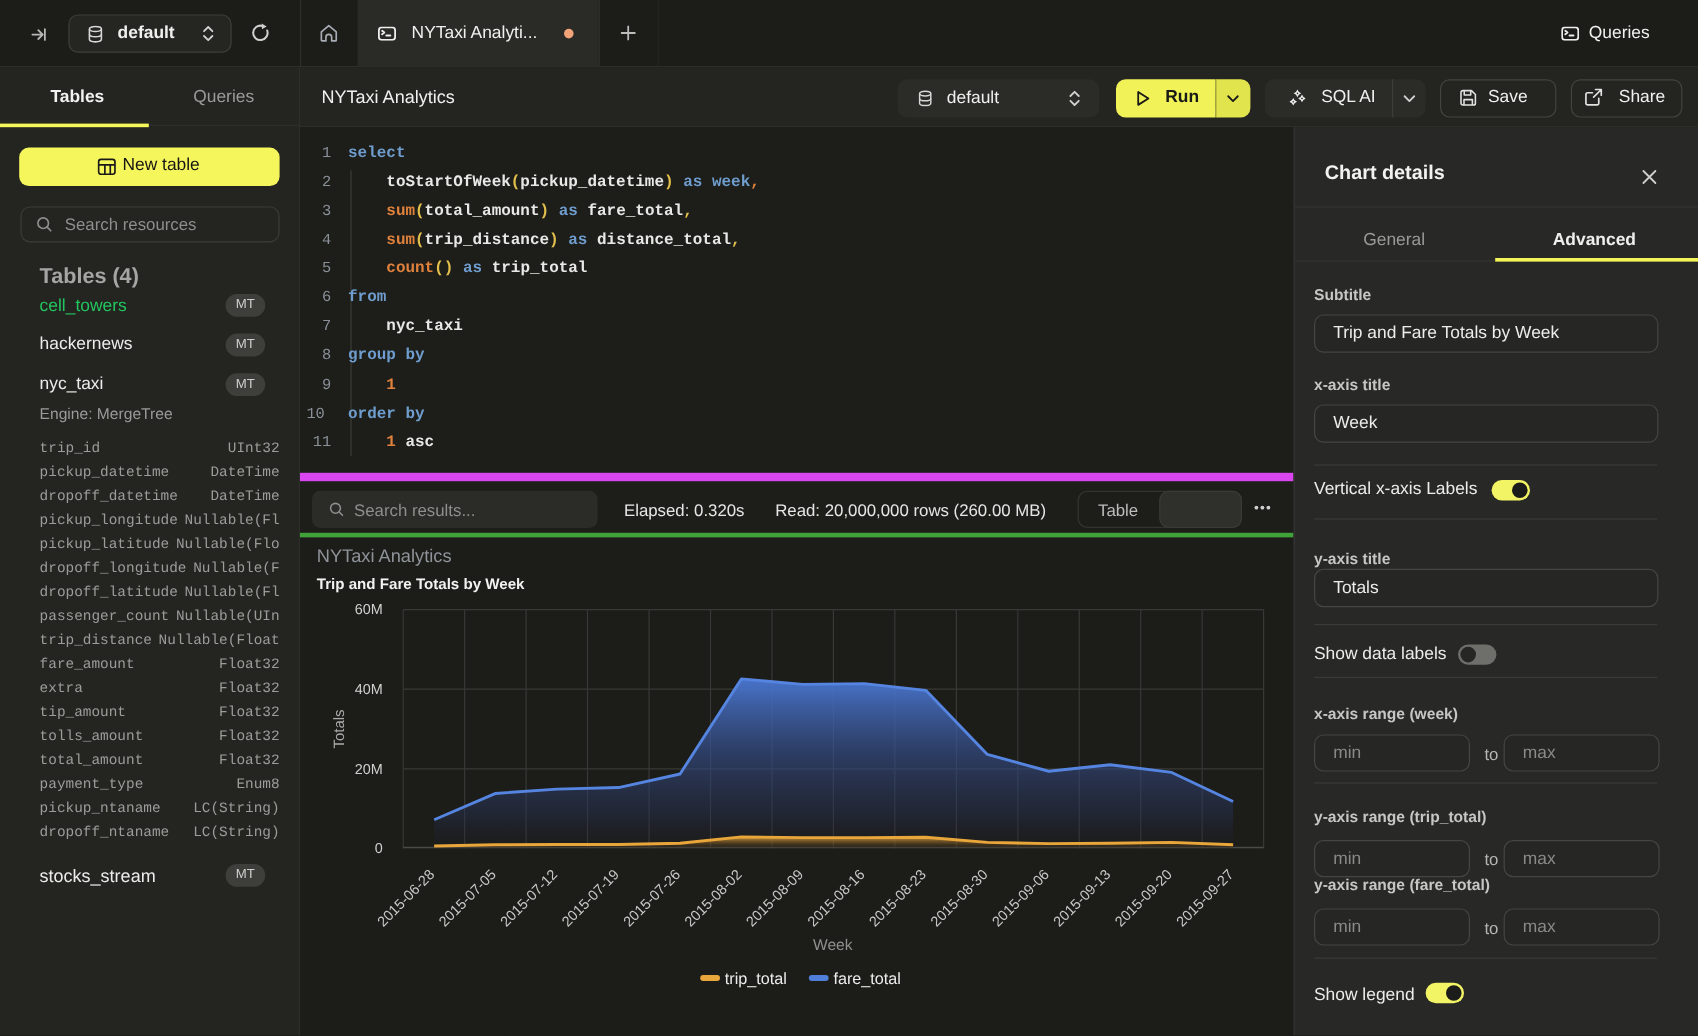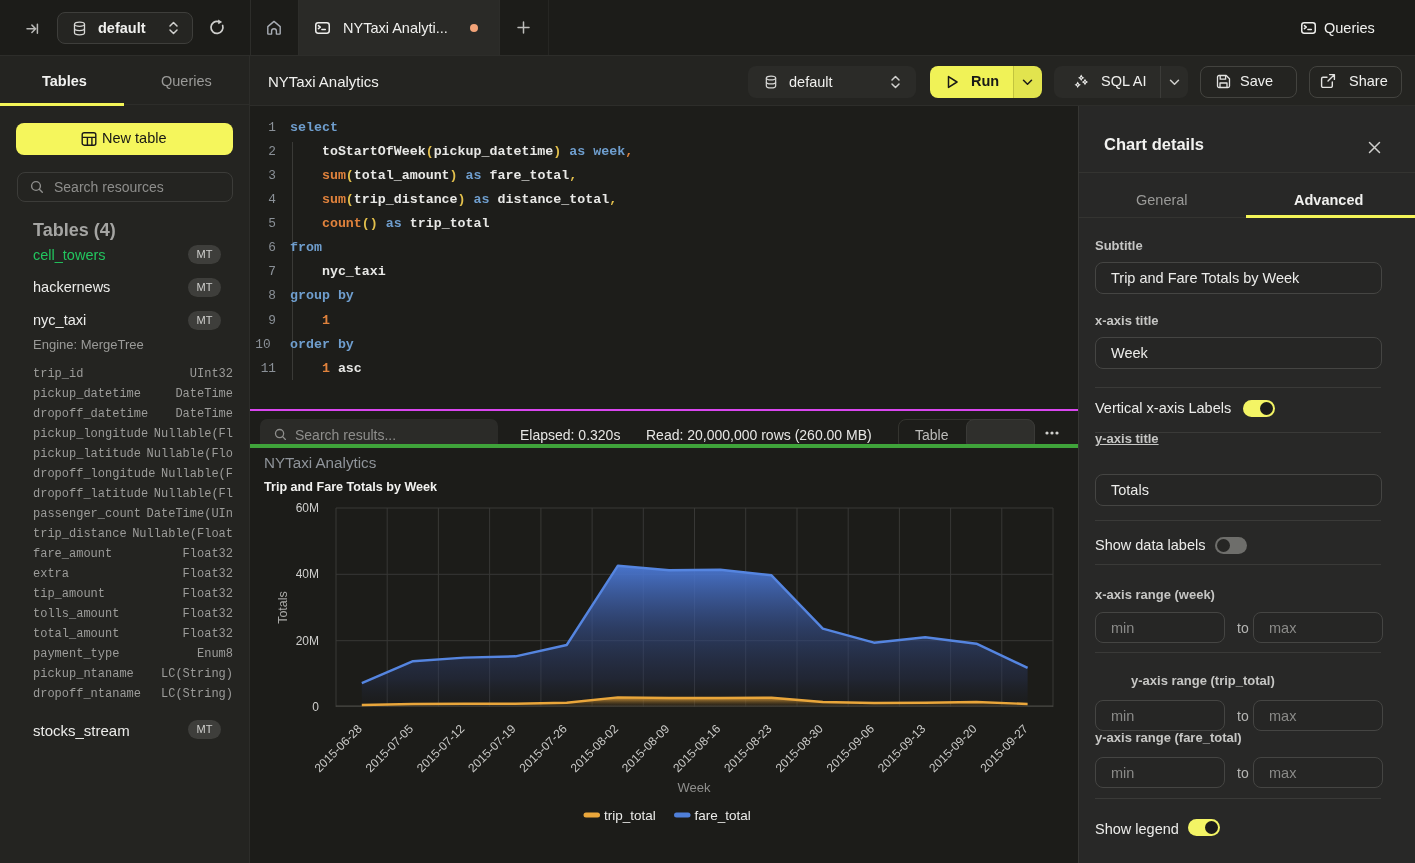--- a/index.html
+++ b/index.html
@@ -15,21 +15,21 @@
 
 #hdr{left:250px;top:56px;width:1165px;height:50px;background:#242421;border-bottom:1px solid #2d2d2a;}
 .btn{position:absolute;top:10px;height:32px;border-radius:8px;display:flex;align-items:center;font-size:14.5px;}
 .obtn{border:1px solid #43433f;color:#ececea;}
 
 #editor{left:250px;top:106px;width:828px;height:292px;background:#1d1d1a;font-family:"Liberation Mono",monospace;font-weight:bold;font-size:13.3px;}
 .cl{position:absolute;height:24px;line-height:24px;white-space:pre;}
 .lnum{position:absolute;left:0;width:26px;text-align:right;color:#8a9097;font-weight:normal;font-size:12.8px;}
 .kw{color:#6f9ece}.fn{color:#e0823c}.pr{color:#e3c04c}.pl{color:#e8e8e6}.oc{color:#e0823c}
 
-#resbar{left:250px;top:409px;width:828px;height:46px;background:#1d1d1a;border-top:2px solid #d946ef;color:#e6e6e4;}
+#resbar{left:250px;top:394px;width:828px;height:46px;background:#1d1d1a;border-top:7px solid #d946ef;color:#e6e6e4;}
 #greenline{left:250px;top:444px;width:828px;height:4px;background:#3fa33a;}
 
 #chart{left:250px;top:448px;width:828px;height:415px;background:#1c1c19;}
 
 #rpanel{left:1078px;top:106px;width:337px;height:757px;background:#282827;border-left:1px solid #363633;}
 .rlabel{position:absolute;left:1095px;font-size:13px;font-weight:bold;color:#c6c6c4;}
 .rinput{position:absolute;border:1px solid #454543;border-radius:8px;background:#262625;color:#ececea;font-size:14.5px;display:flex;align-items:center;padding-left:15px;}
 .rdiv{position:absolute;left:1095px;width:286px;height:1px;background:#3a3a38;}
 .ph{color:#8a8a88;}
 .toggle{position:absolute;width:32px;height:17px;border-radius:9px;}
@@ -123,21 +123,21 @@
     <div class="mtb abs" style="top:255px;">MT</div>
     <div class="mtb abs" style="top:664px;">MT</div>
     <div id="cols" class="abs" style="left:33px;top:308px;width:200px;">
       <div class="crow"><span>trip_id</span><span>UInt32</span></div>
       <div class="crow"><span>pickup_datetime</span><span>DateTime</span></div>
       <div class="crow"><span>dropoff_datetime</span><span>DateTime</span></div>
       <div class="crow"><span>pickup_longitude</span><span>Nullable(Fl</span></div>
       <div class="crow"><span>pickup_latitude</span><span>Nullable(Flo</span></div>
       <div class="crow"><span>dropoff_longitude</span><span>Nullable(F</span></div>
       <div class="crow"><span>dropoff_latitude</span><span>Nullable(Fl</span></div>
-      <div class="crow"><span>passenger_count</span><span>DateTime(UIn</span></div>
+      <div class="crow"><span>passenger_count</span><span>Nullable(UIn</span></div>
       <div class="crow"><span>trip_distance</span><span>Nullable(Float</span></div>
       <div class="crow"><span>fare_amount</span><span>Float32</span></div>
       <div class="crow"><span>extra</span><span>Float32</span></div>
       <div class="crow"><span>tip_amount</span><span>Float32</span></div>
       <div class="crow"><span>tolls_amount</span><span>Float32</span></div>
       <div class="crow"><span>total_amount</span><span>Float32</span></div>
       <div class="crow"><span>payment_type</span><span>Enum8</span></div>
       <div class="crow"><span>pickup_ntaname</span><span>LC(String)</span></div>
       <div class="crow"><span>dropoff_ntaname</span><span>LC(String)</span></div>
     </div>
@@ -317,34 +317,34 @@
   <span class="rlabel" style="top:238px;">Subtitle</span>
   <div class="rinput" style="left:1095px;top:262px;width:287px;height:32px;">Trip and Fare Totals by Week</div>
   <span class="rlabel" style="top:313px;">x-axis title</span>
   <div class="rinput" style="left:1095px;top:337px;width:287px;height:32px;">Week</div>
   <div class="rdiv" style="top:387px;"></div>
   <span class="abs" style="left:1095px;top:400px;font-size:14.5px;color:#ececea;">Vertical x-axis Labels</span>
   <div class="toggle" style="left:1243px;top:400px;background:#f3f465;">
       <div class="knob" style="right:2px;background:#1c1c1a;"></div>
     </div>
   <div class="rdiv" style="top:432px;"></div>
-  <span class="rlabel" style="top:431px;text-decoration:underline;">y-axis title</span>
+  <span class="rlabel" style="top:458px;">y-axis title</span>
   <div class="rinput" style="left:1095px;top:474px;width:287px;height:32px;">Totals</div>
   <div class="rdiv" style="top:520px;"></div>
   <span class="abs" style="left:1095px;top:537px;font-size:14.5px;color:#ececea;">Show data labels</span>
   <div class="toggle" style="left:1215px;top:537px;background:#6e6e6b;">
       <div class="knob" style="left:2px;background:#262624;"></div>
     </div>
   <div class="rdiv" style="top:564px;"></div>
   <span class="rlabel" style="top:587px;">x-axis range (week)</span>
   <div class="rinput ph" style="left:1095px;top:612px;width:130px;height:31px;">min</div>
   <span class="abs" style="left:1237px;top:620px;font-size:14px;color:#b5b5b3;">to</span>
   <div class="rinput ph" style="left:1253px;top:612px;width:130px;height:31px;">max</div>
   <div class="rdiv" style="top:652px;"></div>
-  <span class="rlabel" style="top:673px;margin-left:36px;">y-axis range (trip_total)</span>
+  <span class="rlabel" style="top:673px;">y-axis range (trip_total)</span>
   <div class="rinput ph" style="left:1095px;top:700px;width:130px;height:31px;">min</div>
   <span class="abs" style="left:1237px;top:708px;font-size:14px;color:#b5b5b3;">to</span>
   <div class="rinput ph" style="left:1253px;top:700px;width:130px;height:31px;">max</div>
   <span class="rlabel" style="top:730px;">y-axis range (fare_total)</span>
   <div class="rinput ph" style="left:1095px;top:757px;width:130px;height:31px;">min</div>
   <span class="abs" style="left:1237px;top:765px;font-size:14px;color:#b5b5b3;">to</span>
   <div class="rinput ph" style="left:1253px;top:757px;width:130px;height:31px;">max</div>
   <div class="rdiv" style="top:798px;"></div>
   <span class="abs" style="left:1095px;top:821px;font-size:14.5px;color:#ececea;">Show legend</span>
   <div class="toggle" style="left:1188px;top:819px;background:#f3f465;">

